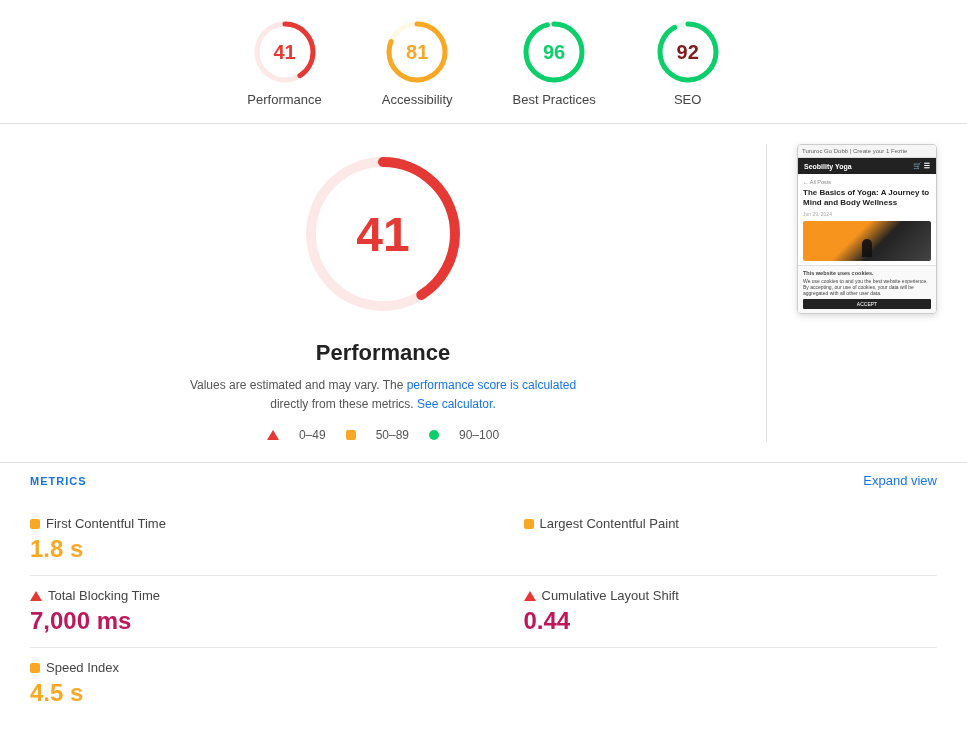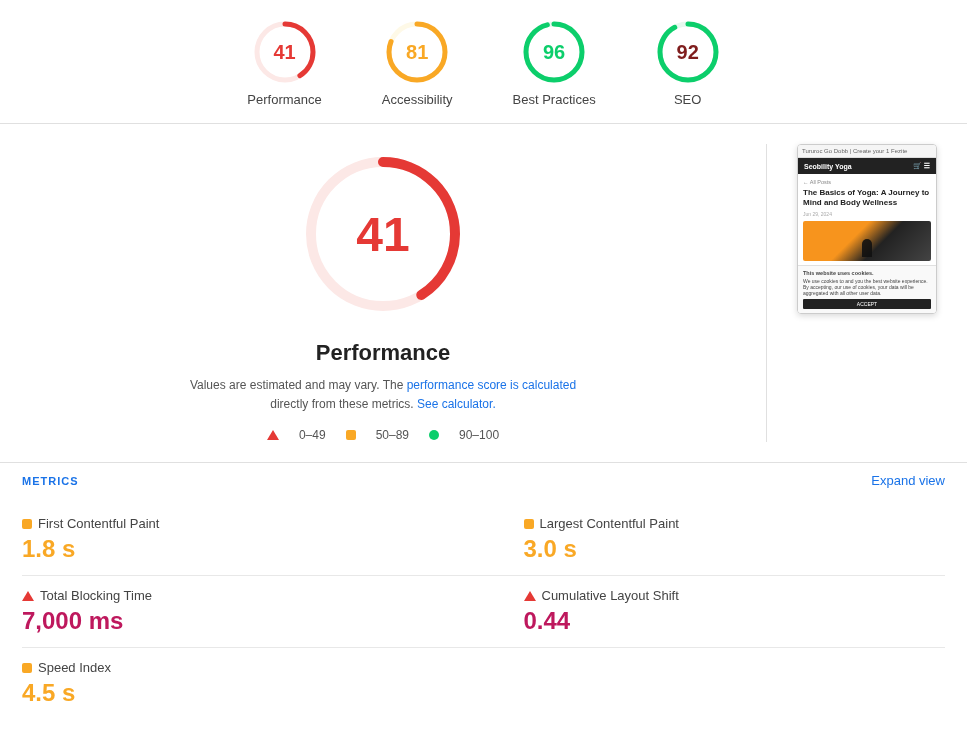--- a/index.html
+++ b/index.html
@@ -141,21 +141,21 @@
     .divider-v {
       width: 1px;
       background: #e0e0e0;
       align-self: stretch;
       margin: 0 10px;
     }
 
     
     .metrics-section {
       border-top: 1px solid #e0e0e0;
-      padding: 10px 22px 20px;
+      padding: 10px 30px 20px;
     }
     .metrics-header {
       display: flex;
       justify-content: space-between;
       align-items: center;
       margin-bottom: 16px;
     }
     .metrics-label {
       font-size: 11px;
       font-weight: bold;
@@ -428,31 +428,30 @@
 <div class="metrics-section">
   <div class="metrics-header">
     <span class="metrics-label">METRICS</span>
     <span class="expand-view">Expand view</span>
   </div>
   <div class="metrics-grid">
 
     <div class="metric-item">
       <div class="metric-name-row">
         <div class="icon-orange-sq"></div>
-        <span class="metric-name">First Contentful Paint</span>
+        <span class="metric-name">First Contentful Time</span>
       </div>
       <div class="metric-value orange">1.8 s</div>
     </div>
 
     <div class="metric-item">
       <div class="metric-name-row">
         <div class="icon-orange-sq"></div>
         <span class="metric-name">Largest Contentful Paint</span>
       </div>
-      <div class="metric-value orange">3.0 s</div>
     </div>
 
     <div class="metric-item">
       <div class="metric-name-row">
         <div class="icon-red-tri"></div>
         <span class="metric-name">Total Blocking Time</span>
       </div>
       <div class="metric-value red">7,000 ms</div>
     </div>
 

